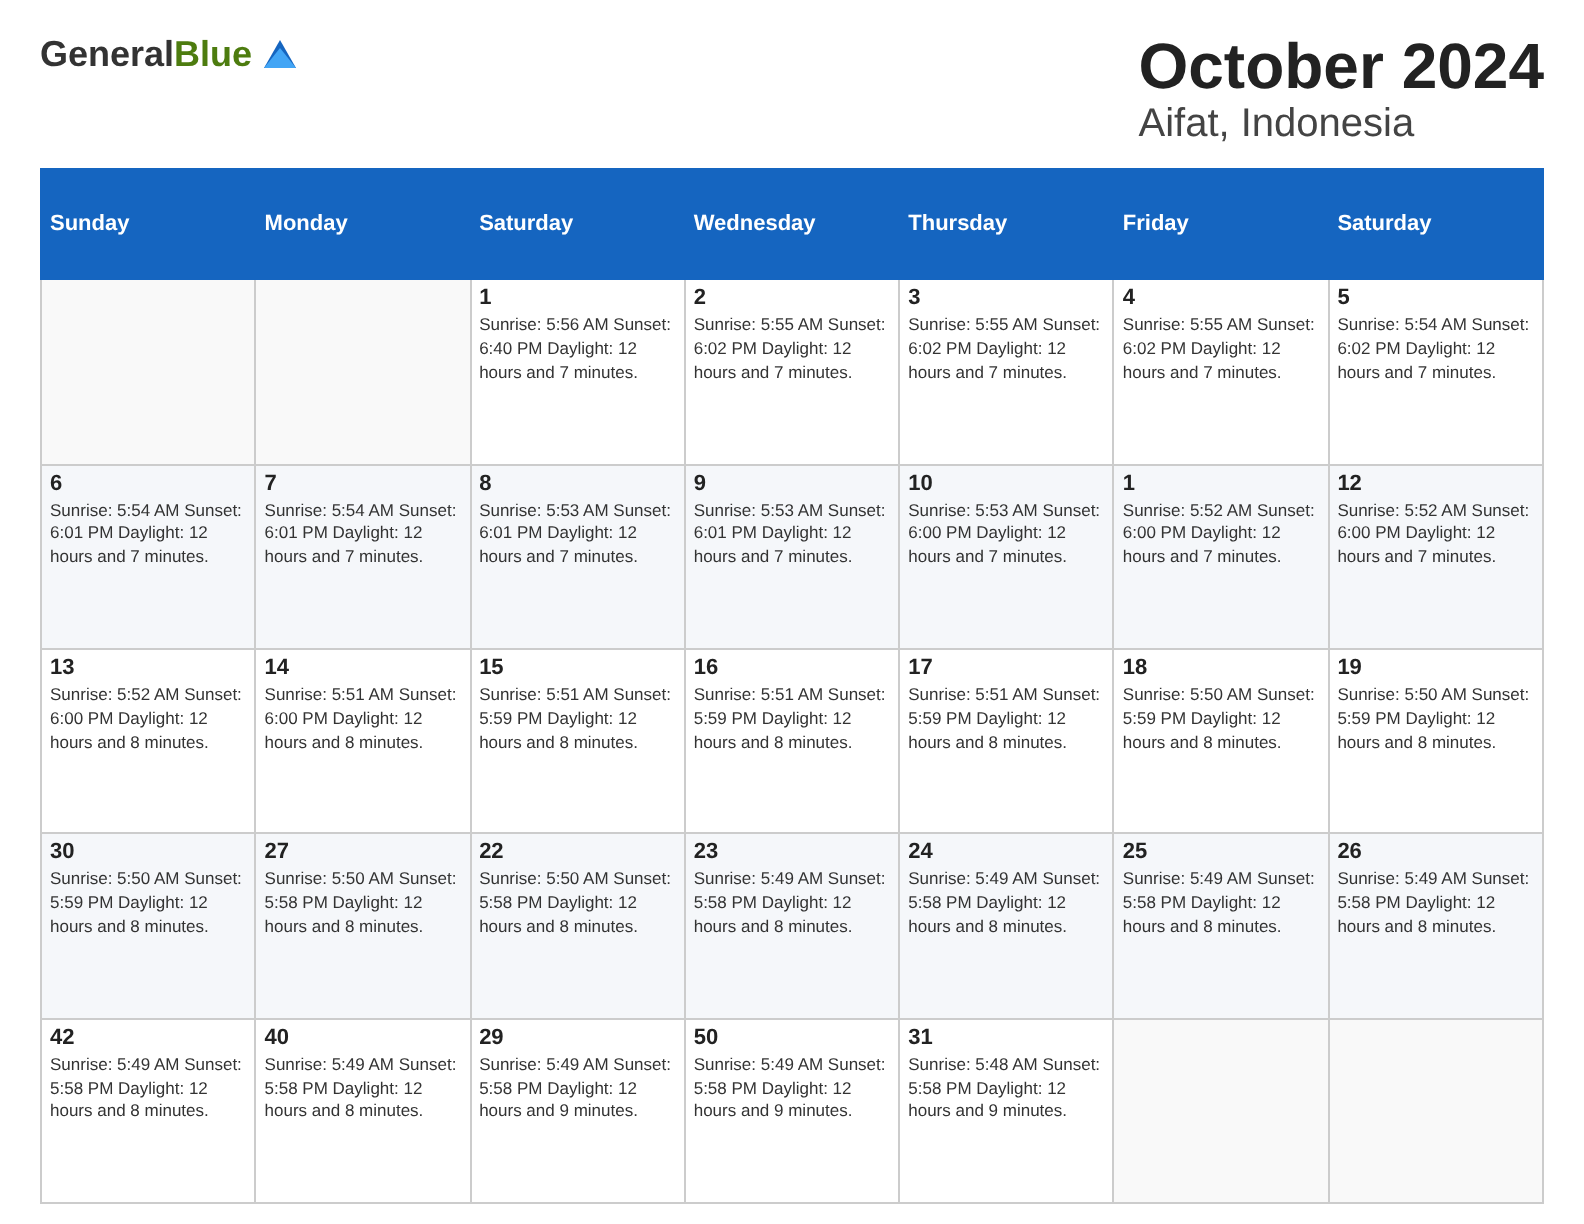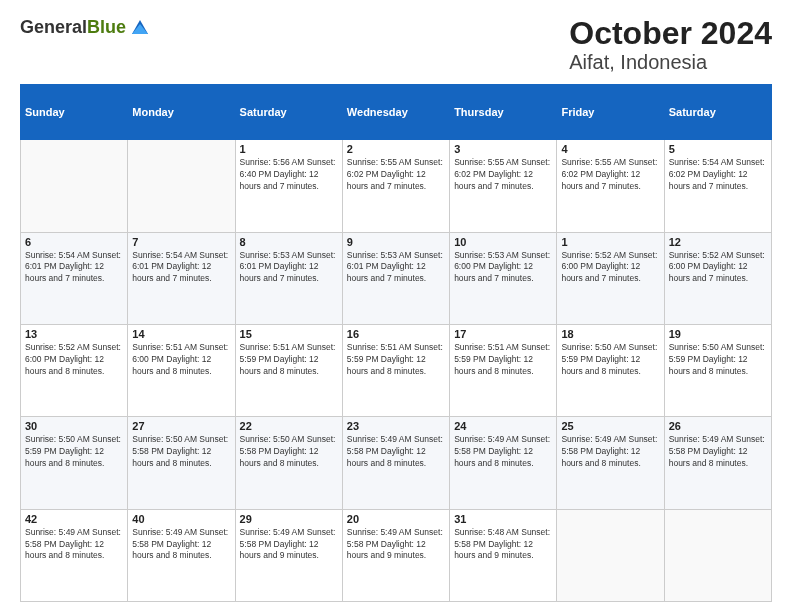--- a/index.html
+++ b/index.html
@@ -342,21 +342,21 @@
 and 8 minutes.</div>
           </td>
           <td>
             <span class="day-num">29</span>
             <div class="day-info">Sunrise: 5:49 AM
 Sunset: 5:58 PM
 Daylight: 12 hours
 and 9 minutes.</div>
           </td>
           <td>
-            <span class="day-num">20</span>
+            <span class="day-num">50</span>
             <div class="day-info">Sunrise: 5:49 AM
 Sunset: 5:58 PM
 Daylight: 12 hours
 and 9 minutes.</div>
           </td>
           <td>
             <span class="day-num">31</span>
             <div class="day-info">Sunrise: 5:48 AM
 Sunset: 5:58 PM
 Daylight: 12 hours

